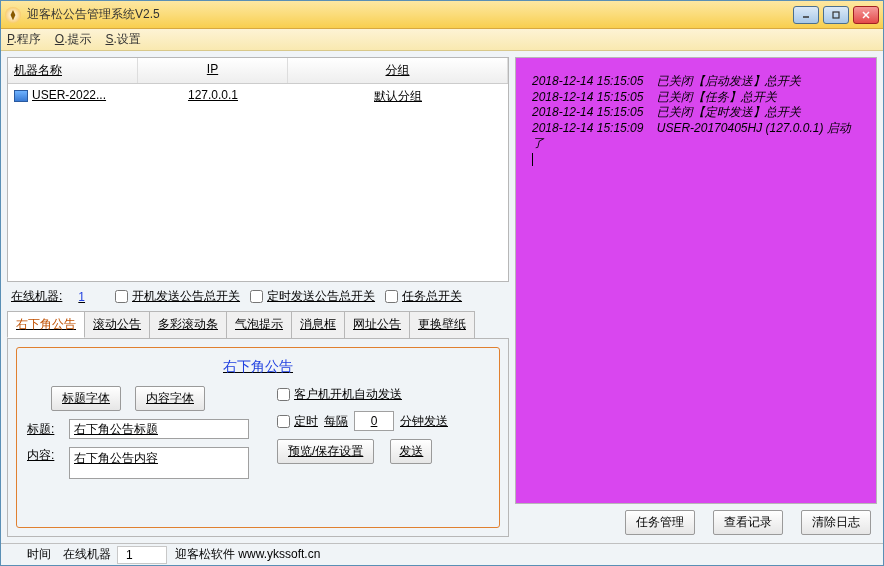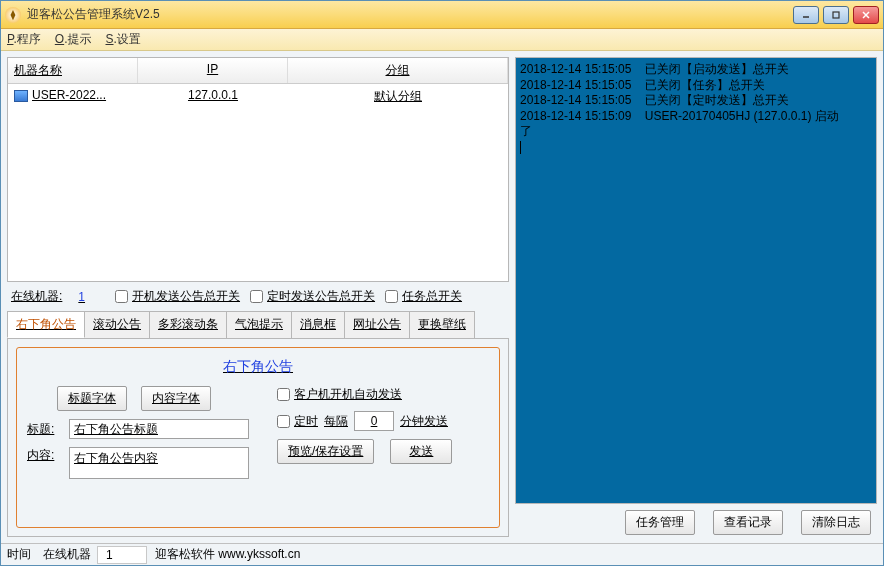--- a/index.html
+++ b/index.html
@@ -39,24 +39,24 @@
 .panel-title { text-align: center; color: #2040e0; font-size: 14px; margin-bottom: 10px; }
 .two-cols { display: flex; gap: 20px; }
 .lc { width: 230px; }
 .rc { flex: 1; }
 .btn { display: inline-block; padding: 3px 10px; background: linear-gradient(#fff,#e6e6e6); border: 1px solid #9a9a9a; border-radius: 2px; cursor: pointer; }
 .row { display: flex; align-items: center; gap: 6px; margin-bottom: 8px; }
 .label { width: 36px; }
 input[type=text] { border: 1px solid #a0a0a0; padding: 2px 4px; height: 20px; }
 textarea { border: 1px solid #a0a0a0; padding: 2px 4px; resize: none; }
 .num-in { width: 40px; text-align: center; }
-.log-box { flex: 1; border: 1px solid #b7b7b7; background: #0369a1; padding: 4px; font-family: SimSun, monospace; white-space: pre; overflow: auto; line-height: 1.3; }
+.log-box { flex: 1; border: 1px solid #b7b7b7; background: #d946ef; padding: 16px; font-family: SimSun, monospace; white-space: pre; overflow: auto; line-height: 1.3; font-style: italic; }
 .log-cursor { display: inline-block; width: 1px; height: 13px; background: #000; vertical-align: middle; }
 .right-btns { display: flex; gap: 18px; justify-content: flex-end; padding: 2px 6px; }
-.statusbar { height: 22px; border-top: 1px solid #c0c0c0; background: #f0f4f7; display: flex; align-items: center; }
+.statusbar { height: 22px; border-top: 1px solid #c0c0c0; background: #f0f4f7; display: flex; align-items: center; padding-left: 20px; }
 .statusbar .cell { padding: 2px 8px; border: 1px solid #c8c8c8; background: #fff; margin-right: 2px; height: 18px; display: flex; align-items: center; }
 .statusbar .lbl { padding: 0 6px; }
 </style>
 </head>
 <body>
 
 <div class="window">
   <div class="titlebar">
     <div class="app-icon">⧫</div>
     <div class="title-text">迎客松公告管理系统V2.5</div>
@@ -126,21 +126,21 @@
           <div class="tab">气泡提示</div>
           <div class="tab">消息框</div>
           <div class="tab">网址公告</div>
           <div class="tab">更换壁纸</div>
         </div>
         <div class="tab-panel">
           <div class="panel-group">
             <div class="panel-title">右下角公告</div>
             <div class="two-cols">
               <div class="lc">
-                <div class="row" style="margin-left:30px;gap:14px;">
+                <div class="row" style="margin-left:24px;gap:14px;">
                   <span class="btn">标题字体</span>
                   <span class="btn">内容字体</span>
                 </div>
                 <div class="row">
                   <span class="label">标题:</span>
                   <input type="text" style="width: 180px;" value="右下角公告标题">
                 </div>
                 <div class="row" style="align-items:flex-start">
                   <span class="label">内容:</span>
                   <textarea style="width: 180px; height: 32px;">右下角公告内容</textarea>
@@ -157,21 +157,21 @@
                   <label class="chk">
                       <input type="checkbox" style="">
                       <span>定时</span>
                     </label>
                   <span>每隔</span>
                   <input type="text" class="num-in" value="0" style="">
                   <span>分钟发送</span>
                 </div>
                 <div class="row" style="gap:16px">
                   <span class="btn">预览/保存设置</span>
-                  <span class="btn" style="padding:3px 18px">发送</span>
+                  <span class="btn" style="padding:3px 8px">发送</span>
                 </div>
               </div>
             </div>
           </div>
         </div>
       </div>
     </div>
 
     <div class="right-col">
       <div class="log-box"><span>2018-12-14 15:15:05    已关闭【启动发送】总开关

